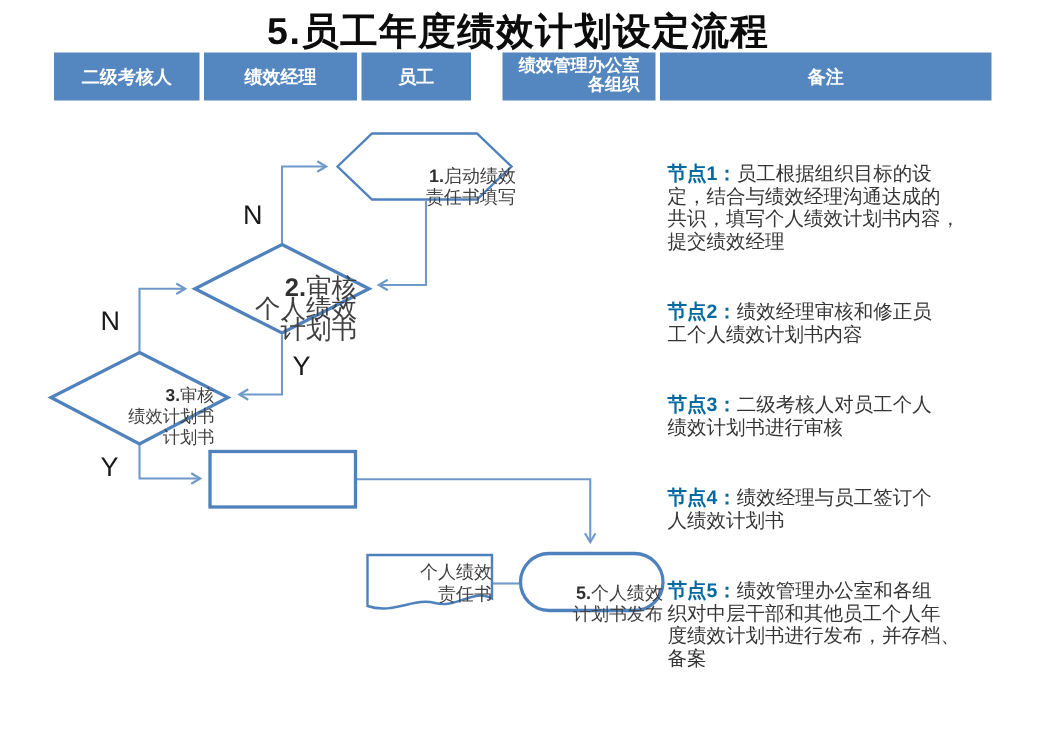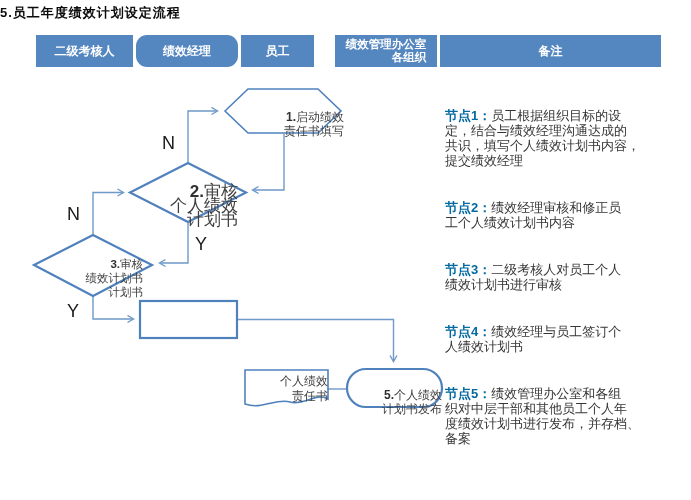--- a/index.html
+++ b/index.html
@@ -1,40 +1,40 @@
 <!DOCTYPE html>
 <html><head>
 <meta charset="utf-8">
 <style>
   html,body{margin:0;padding:0;background:#fff;}
   .canvas{position:relative;width:691px;height:500px;background:#ffffff;overflow:hidden;
           font-family:"Liberation Sans",sans-serif;}
-  .title{position:absolute;left:0;top:4px;width:100%;
-         font-size:13px;font-weight:bold;color:#0c0c0c;letter-spacing:1px;}
+  .title{position:absolute;left:0;top:4px;width:100%;text-align:center;
+         font-size:25px;font-weight:bold;color:#0c0c0c;letter-spacing:1px;}
   .hcell{position:absolute;top:35px;height:32px;background:#5486bf;color:#fff;
          display:flex;align-items:center;justify-content:center;text-align:right;
          font-size:12px;font-weight:bold;white-space:pre-line;line-height:13px;}
   .svglayer{position:absolute;left:0;top:0;width:691px;height:500px;}
   .shapetext{position:absolute;text-align:right;color:#3f3f3f;font-size:12px;
              line-height:14.5px;white-space:pre-line;z-index:2;}
   .shapetext b{font-weight:bold;color:#303030;}
   .branch{position:absolute;font-size:18px;color:#1a1a1a;z-index:2;}
   .note{position:absolute;left:445px;width:242px;font-size:13px;line-height:15px;
         color:#353535;white-space:pre-line;}
   .note .nlabel{font-weight:bold;color:#0369a1;}
 </style>
 </head>
 <body>
 
 <div class="canvas">
 
   <div class="title">5.员工年度绩效计划设定流程</div>
 
   <div class="hcell" style="left:36px;width:97px;">二级考核人</div>
-  <div class="hcell" style="left:136px;width:102px;border-radius:11px;">绩效经理</div>
+  <div class="hcell" style="left:136px;width:102px;">绩效经理</div>
   <div class="hcell" style="left:241px;width:73px;">员工</div>
   <div class="hcell" style="left:335px;width:102px;font-size:11.5px;">绩效管理办公室
 各组织</div>
   <div class="hcell" style="left:440px;width:221px;">备注</div>
 
   <svg class="svglayer" viewBox="0 0 691 500">
     <defs>
       <marker id="arr" markerWidth="10" markerHeight="10" refX="6.5" refY="4.5" orient="auto" markerUnits="userSpaceOnUse">
         <path d="M1,1 L7,4.5 L1,8" fill="none" stroke="#6f99c8" stroke-width="1.4"></path>
       </marker>

